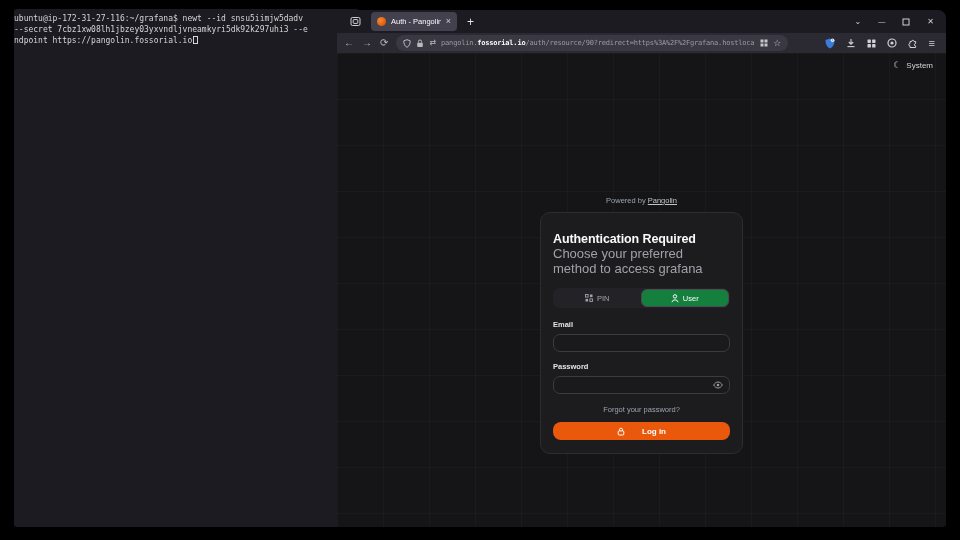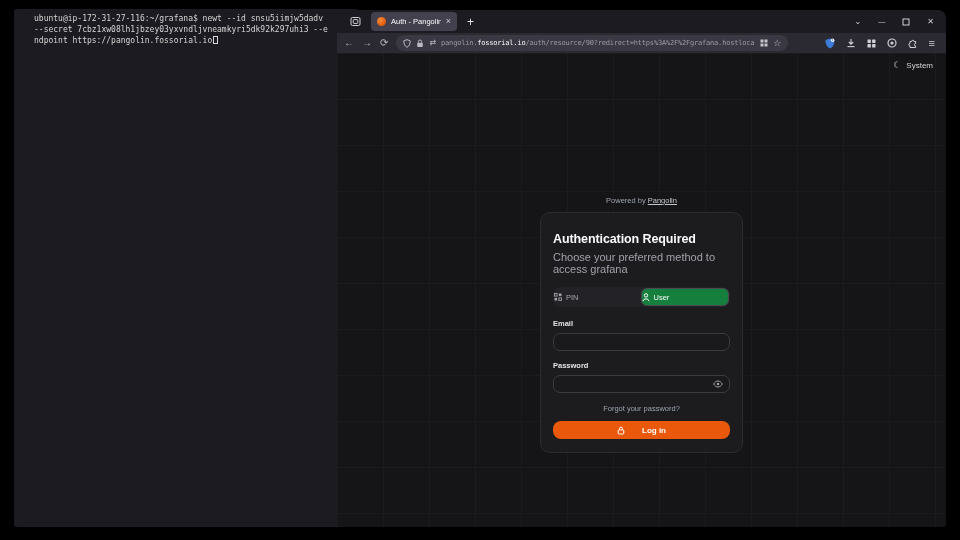--- a/index.html
+++ b/index.html
@@ -2,21 +2,21 @@
 <html><head>
 <meta charset="utf-8">
 <style>
   * { margin:0; padding:0; box-sizing:border-box; }
   html,body { width:960px; height:540px; background:#000; overflow:hidden;
               font-family:"Liberation Sans", sans-serif; }
   #screen { position:relative; width:960px; height:540px; background:#000; }
 
   
   .terminal { position:absolute; left:14px; top:9px; width:345px; height:518px;
-              background:#1b1b21; border-radius:3px; padding:4px 20px;
+              background:#1b1b21; border-radius:3px; padding:4px 0;
               font-family:"DejaVu Sans Mono", monospace; font-size:8px;
               line-height:11px; color:#d6d6d6; white-space:pre; }
   .term-cursor { display:inline-block; width:5px; height:8px; border:1px solid #d6d6d6;
                  vertical-align:-1px; margin-left:1px; }
 
   
   .browser { position:absolute; left:337px; top:10px; width:609px; height:517px;
              background:#1c1b22; border-radius:8px; display:flex; flex-direction:column; }
 
   .tabbar { height:23px; display:flex; align-items:center; flex:0 0 auto; color:#cfcfd8; }
@@ -35,45 +35,45 @@
             font-size:8px; color:#d0d0d5; }
   .winctl span { line-height:1; }
 
   .toolbar { height:20px; background:#2b2a33; display:flex; align-items:center;
              padding:0 7px; gap:8px; flex:0 0 auto; color:#c5c5cd; }
   .nav-ic { font-size:10px; line-height:1; color:#b9b9c2; }
   .urlbar { width:392px; height:16px; background:#3a3943; border-radius:8px;
             display:flex; align-items:center; padding:0 7px; gap:5px; }
   .url-text { flex:1; font-family:"DejaVu Sans Mono", monospace; font-size:7px;
               color:#9b9ba5; white-space:nowrap; overflow:hidden; letter-spacing:-0.2px; }
-  .url-domain { color:#fbfbfe; font-weight:normal; }
+  .url-domain { color:#fbfbfe; font-weight:bold; }
   .tb-spacer { flex:1; }
   .tb-icons { display:flex; align-items:center; gap:11px; margin-right:4px; }
   .glyph { line-height:1; }
   svg { display:block; }
 
   
   .content { flex:1; background:#151517; position:relative; border-radius:0 0 3px 3px;
              background-image:
                linear-gradient(rgba(255,255,255,0.022) 1px, transparent 1px),
                linear-gradient(90deg, rgba(255,255,255,0.022) 1px, transparent 1px);
              background-size:46px 46px; overflow:hidden; }
   .theme-toggle { position:absolute; top:8px; right:13px; display:flex; align-items:center;
                   gap:5px; color:#d4d4d8; font-size:8px; }
   .powered { margin-top:143px; text-align:center; font-size:7.5px; color:#9ca3af; }
   .powered a { color:#c0c5cc; text-decoration:underline; }
 
   .card { width:203px; margin:7px auto 0; background:#1c1c1f; border:1px solid #2d2d31;
           border-radius:10px; padding:19px 12px 13px; }
   .card-title { font-size:12.5px; font-weight:bold; color:#fafafa; letter-spacing:-0.1px; }
-  .card-sub { margin-top:5px; font-size:11px; color:#a1a1aa; }
+  .card-sub { font-size:13px; color:#a1a1aa; }
 
   .seg { margin-top:12px; height:20px; background:#232327; border-radius:7px; padding:1px;
          display:flex; }
-  .seg-item { flex:1; display:flex; align-items:center; gap:4px;
+  .seg-item { flex:1; display:flex; align-items:center; justify-content:center; gap:4px;
               font-size:7.5px; color:#a1a1aa; border-radius:6px; }
   .seg-item.active { background:#15803d; border:1px solid #4a4a51; color:#fafafa; }
 
   .field-label { margin-top:12px; font-size:7.5px; font-weight:bold; color:#e4e4e7; }
   .input { position:relative; margin-top:5px; height:18px; background:#1a1a1d;
            border:1px solid #3a3a40; border-radius:7px; }
   .input .eye { position:absolute; right:6px; top:4px; color:#9b9ba3; }
 
   .forgot { margin-top:11px; text-align:center; font-size:7.5px; color:#9ca3af; }
   .login-btn { margin-top:8px; height:18px; width:100%; background:#ea580c; border:none;

